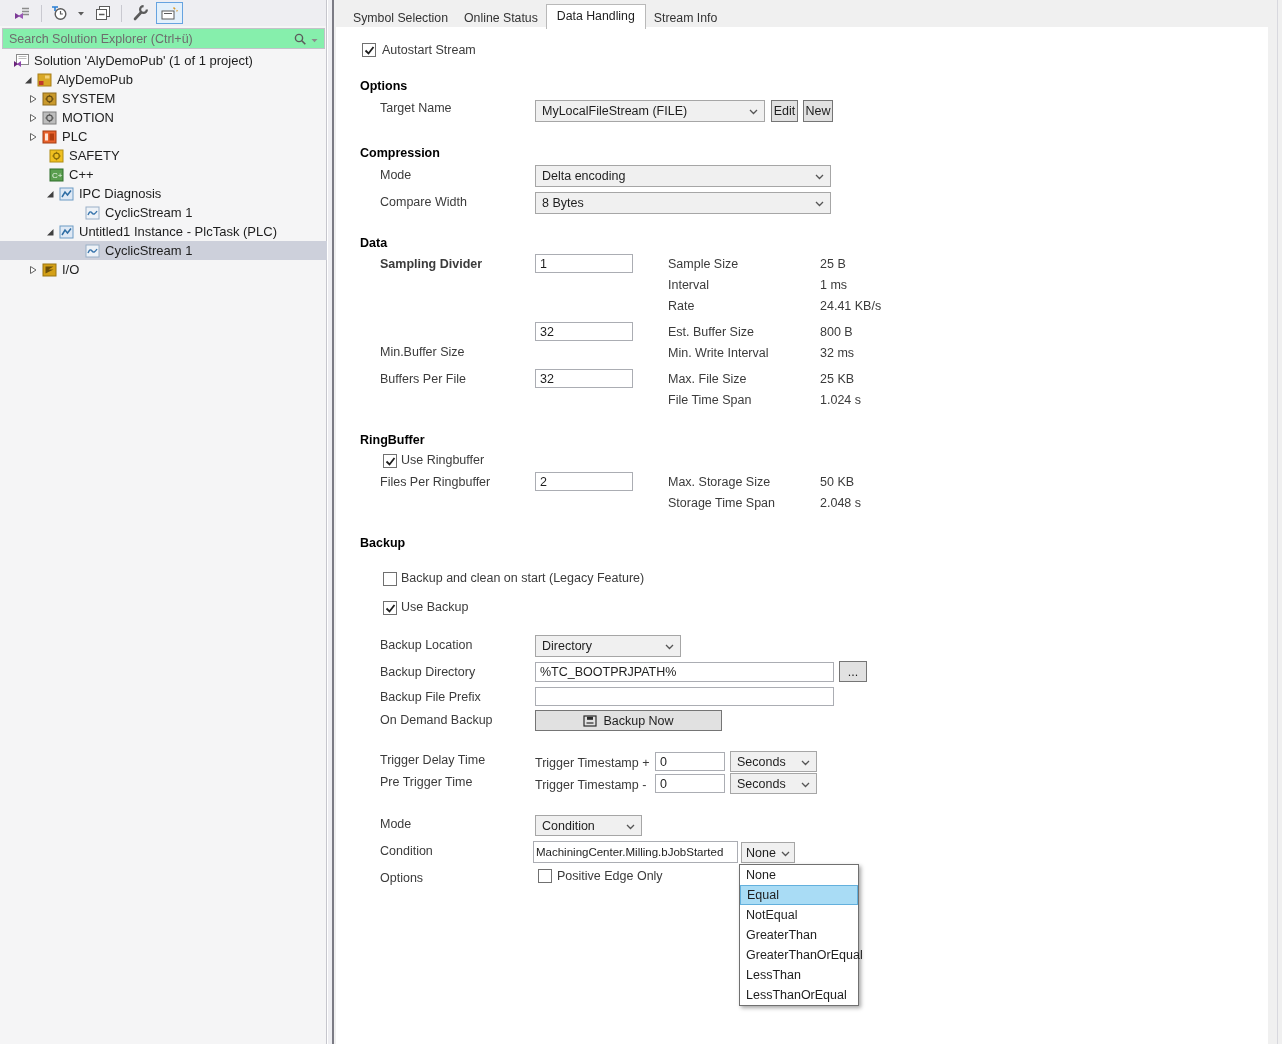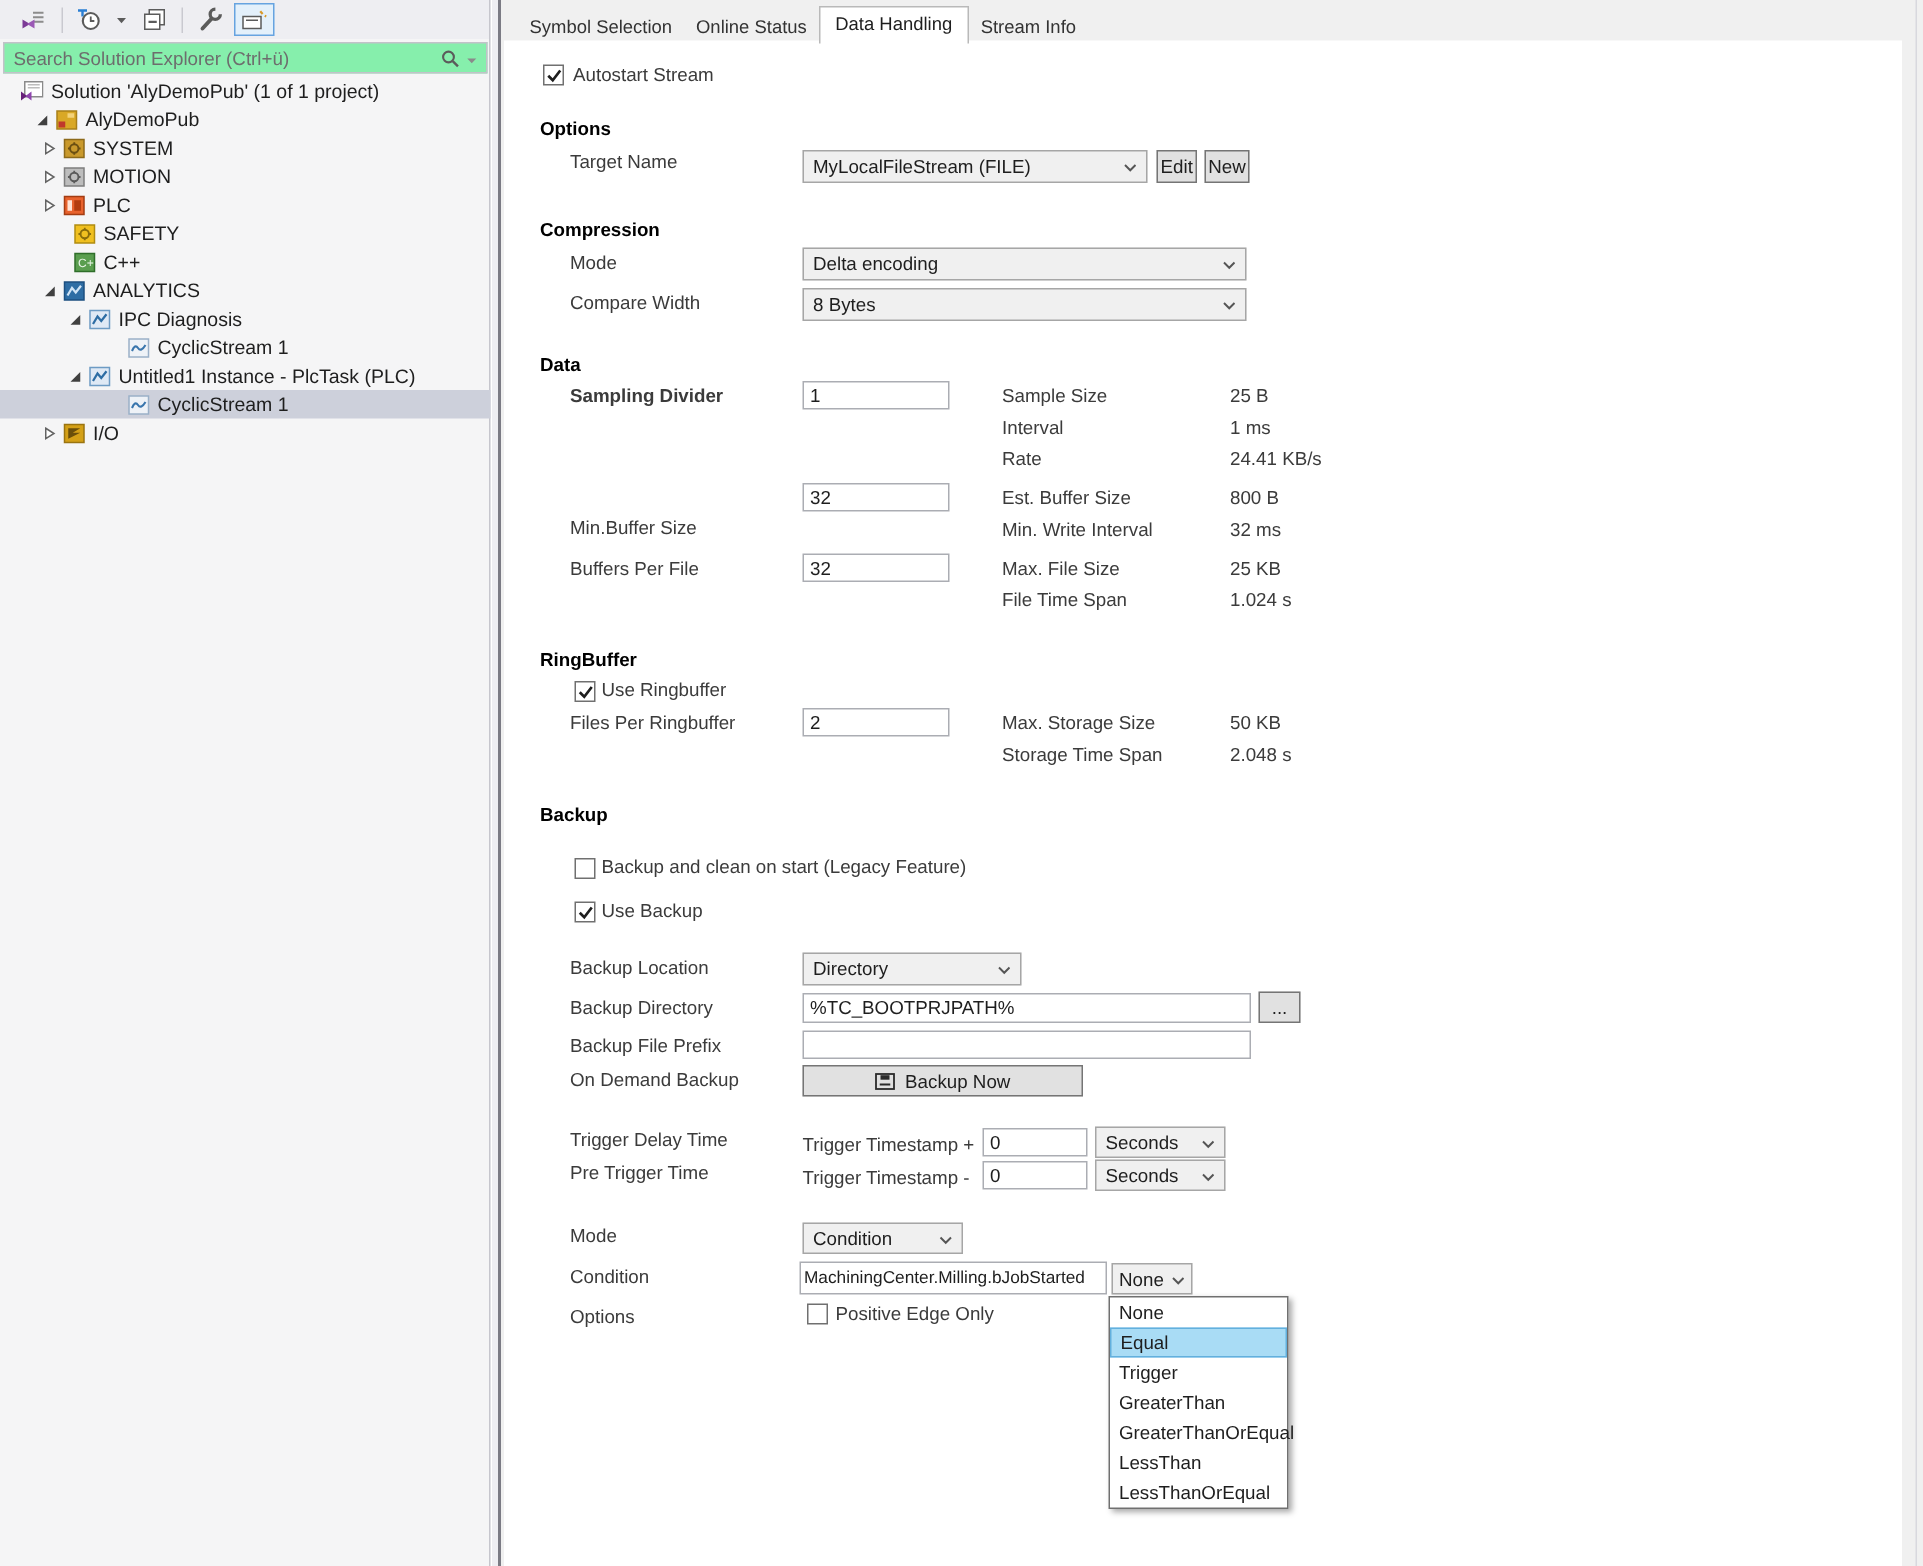--- a/index.html
+++ b/index.html
@@ -225,34 +225,20 @@
     <div class="trow" style="padding-left:48px">
       <span class="ticon">
         <svg width="15" height="14">
             <rect x="1" y="1" width="13" height="12" fill="#5a9e4f" stroke="#2f6e2a"></rect>
             <text x="3" y="10" font-size="8" fill="#eaf6e8" font-family="sans-serif">C+</text>
           </svg>
       </span>
       <span class="tlabel">C++</span>
     </div>
 
-    <div class="trow" style="padding-left:29px">
-      <span class="arrow">
-          <svg width="9" height="10">
-            <path d="M7.5 2 V8.5 H1 Z" fill="#404040"></path>
-          </svg>
-        </span>
-      <span class="ticon">
-        <svg width="15" height="14">
-            <rect x="1" y="1" width="13" height="12" fill="#2e6da4" stroke="#1c4f80"></rect>
-            <path d="M3 10 L6 5 L8.5 8 L12 3.5" stroke="#cfe3f5" stroke-width="1.5" fill="none"></path>
-          </svg>
-      </span>
-      <span class="tlabel">ANALYTICS</span>
-    </div>
 
     <div class="trow" style="padding-left:46px">
       <span class="arrow">
           <svg width="9" height="10">
             <path d="M7.5 2 V8.5 H1 Z" fill="#404040"></path>
           </svg>
         </span>
       <span class="ticon">
         <svg width="15" height="14">
             <rect x="1" y="1" width="13" height="12" fill="#dfe9f5" stroke="#6d9bc4"></rect>
@@ -468,18 +454,18 @@
         <path d="M1 1 L4.5 4.5 L8 1" fill="none" stroke="#555" stroke-width="1.3"></path>
       </svg></span>
 </div>
 <div class="lbl" style="left:380px; top:871px;">Options</div>
 <span class="cb" style="left:538px; top:869px;"></span>
 <span class="cblabel" style="left:557px; top:869px;">Positive Edge Only</span>
 
 <div class="ddlist">
   <div class="dditem">None</div>
   <div class="dditem hl">Equal</div>
-  <div class="dditem">Trigger</div>
+  <div class="dditem">NotEqual</div>
   <div class="dditem">GreaterThan</div>
   <div class="dditem">GreaterThanOrEqual</div>
   <div class="dditem">LessThan</div>
   <div class="dditem">LessThanOrEqual</div>
 </div>
 
 </body></html>

